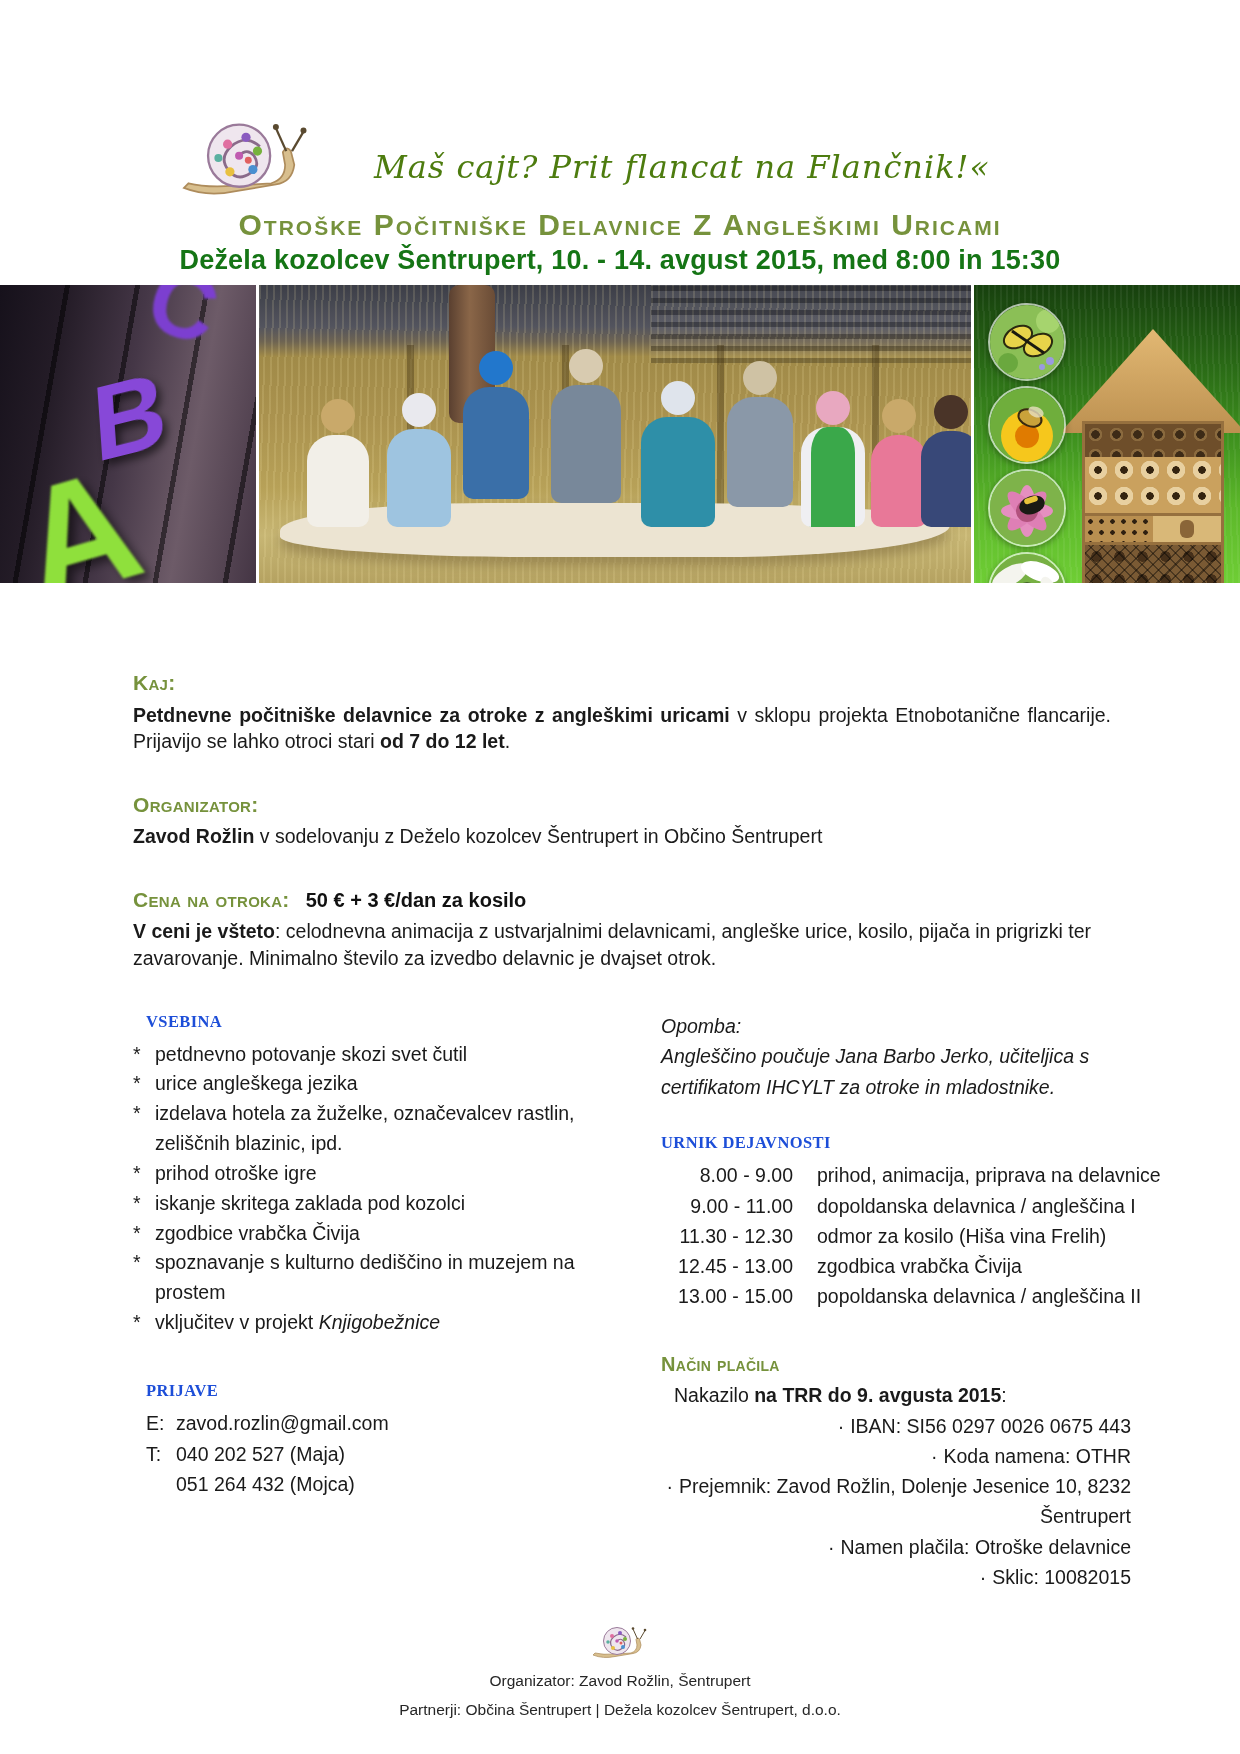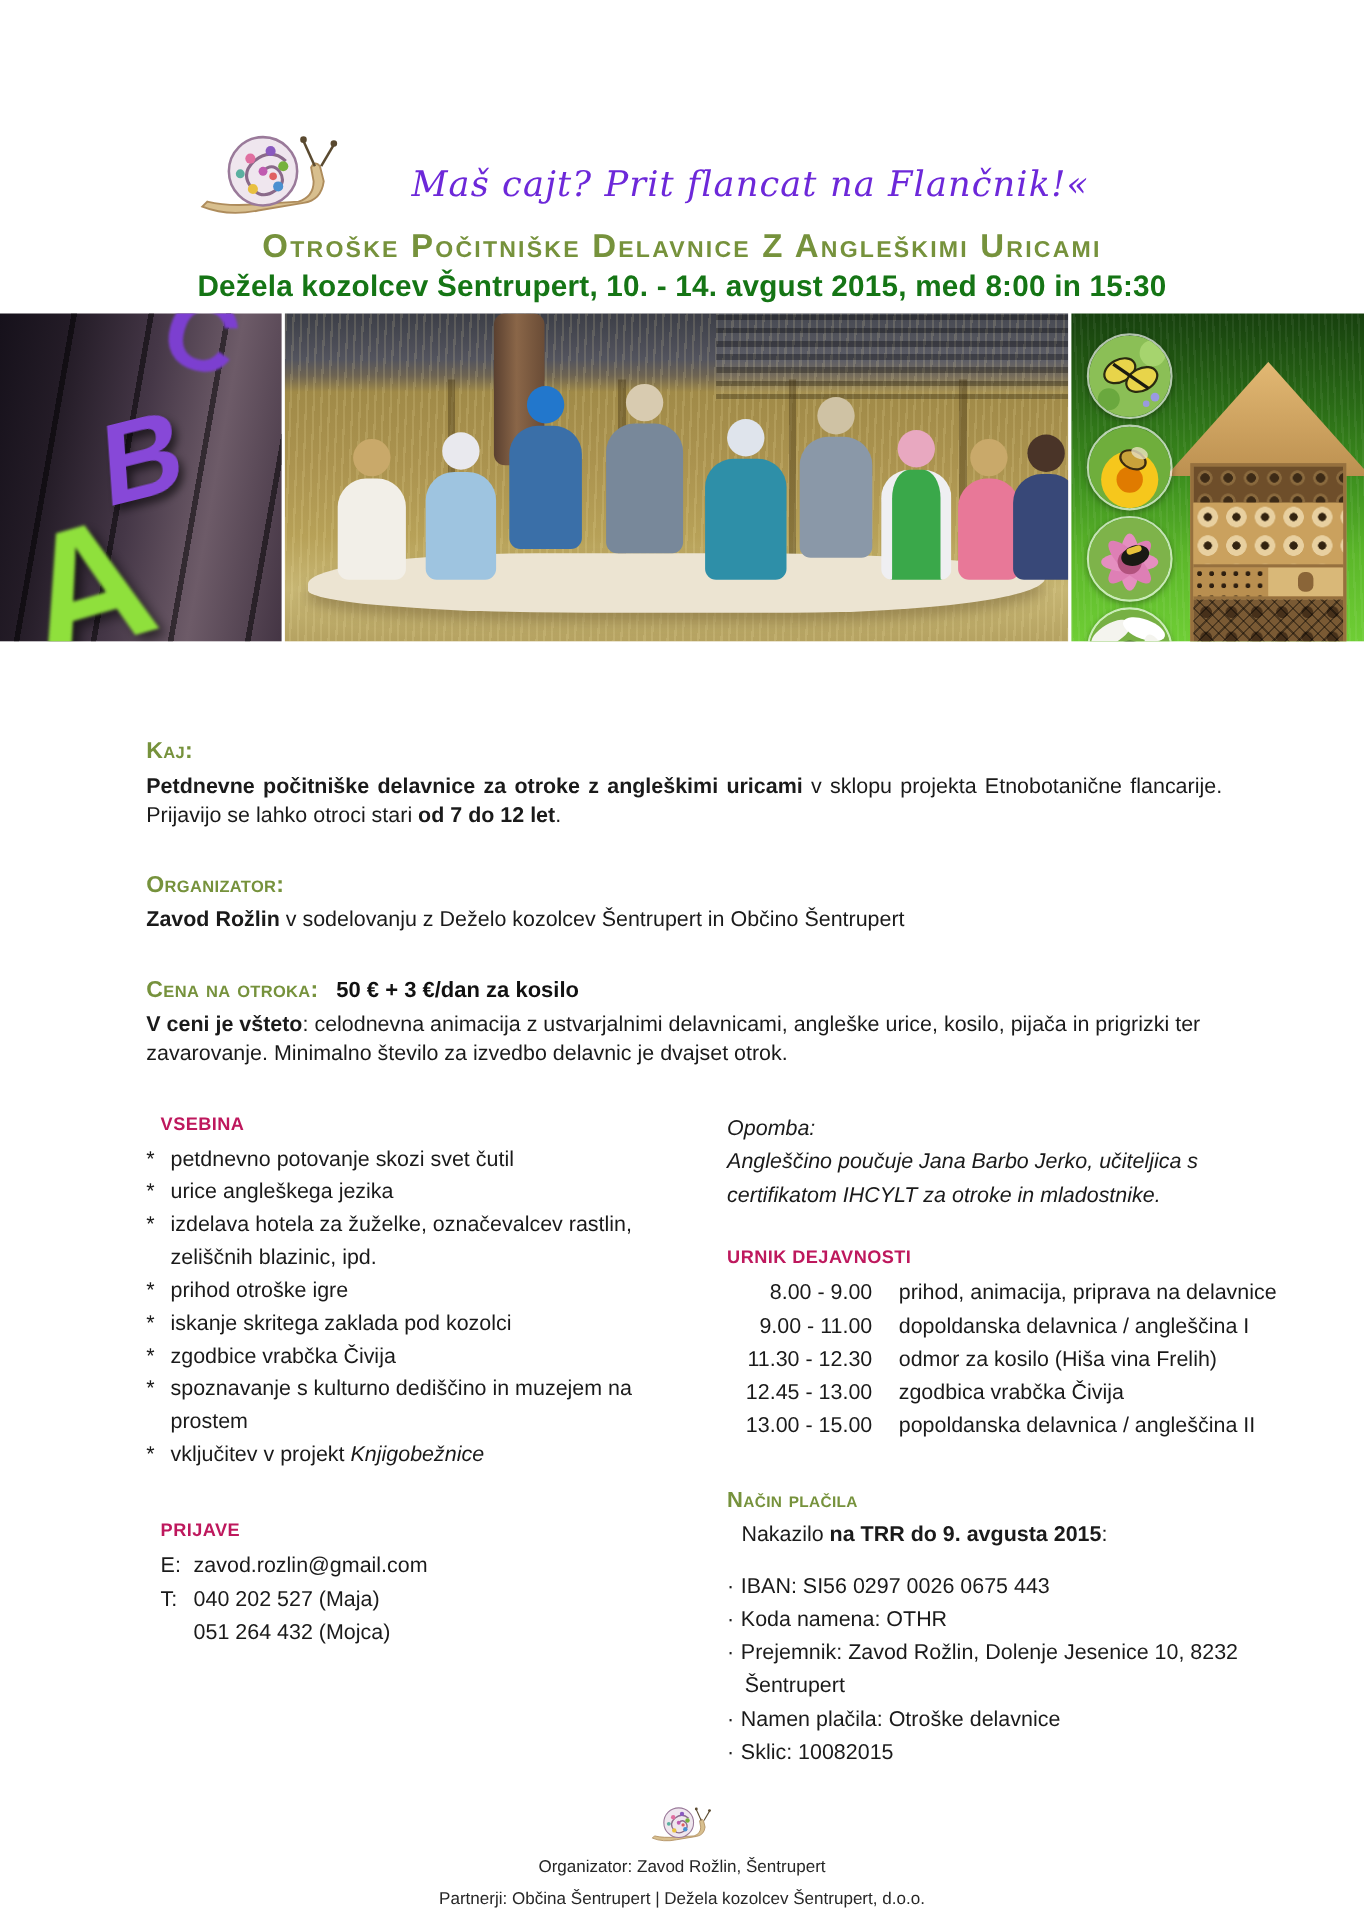--- a/index.html
+++ b/index.html
@@ -8,21 +8,21 @@
     position:relative; width:1240px; height:1754px; margin:0 auto;
     background:#ffffff; overflow:hidden;
     font-family:"Liberation Sans", sans-serif; color:#1a1a1a;
   }
 
   
   .header-row { display:flex; align-items:flex-end; margin:112px 0 0 170px; height:92px; }
   .logo-snail { width:152px; height:92px; flex:0 0 auto; }
   .tagline {
     font-family:"DejaVu Serif", serif; font-style:italic;
-    font-size:32px; color:#6d28d9; margin:0 0 18px 52px; letter-spacing:1px;
+    font-size:32px; color:#4d7c0f; margin:0 0 18px 52px; letter-spacing:1px;
   }
   .title {
     margin-top:4px; text-align:center;
     font-variant:small-caps; font-weight:700; font-size:30px;
     color:#76923C; letter-spacing:2px;
   }
   .subtitle {
     margin-top:3px; text-align:center;
     font-weight:700; font-size:27px; color:#157515; letter-spacing:.2px;
   }
@@ -111,21 +111,21 @@
     background-color:#7a5a34;
     background-image:
       repeating-linear-gradient(45deg, rgba(0,0,0,.38) 0 1.5px, rgba(0,0,0,0) 1.5px 8px),
       repeating-linear-gradient(-45deg, rgba(0,0,0,.38) 0 1.5px, rgba(0,0,0,0) 1.5px 8px),
       radial-gradient(#46301a 5px, rgba(0,0,0,0) 5.5px);
     background-size:auto, auto, 23px 23px; }
 
   
   .content { width:978px; margin:86px 0 0 133px; font-size:19.5px; line-height:1.36; }
   .h-sc { font-variant:small-caps; font-weight:700; color:#76923C; font-size:21px; letter-spacing:.3px; }
-  .h-caps { font-weight:700; color:#be185d; font-size:16.5px; letter-spacing:.4px; }
+  .h-caps { font-weight:700; color:#1d4ed8; font-size:16.5px; letter-spacing:.4px;font-family:Liberation Serif, serif; }
   .para { margin-top:4px; }
   .just { text-align:justify; }
   .sect { margin-top:36px; }
   b { font-weight:700; }
   .cena-line .cena-value { font-weight:700; color:#111; margin-left:16px; font-size:20px; }
 
   .two-col { display:flex; margin-top:40px; }
   .col-left { width:472px; flex:0 0 auto; }
   .col-right { width:506px; margin-left:56px; flex:0 0 auto; }
   .indent-sm { padding-left:13px; }
@@ -144,21 +144,21 @@
   .sched-act { margin-left:24px; }
 
   .contact { margin-top:6px; padding-left:13px; line-height:1.55; }
   .contact-row { display:flex; }
   .c-label { width:30px; flex:0 0 auto; }
   .c-label.empty { visibility:hidden; }
   .rok { margin-top:46px; padding-left:13px; max-width:380px; line-height:1.55; }
 
   .pay { line-height:1.55; }
   .pay-intro { padding-left:13px; }
-  .pay-items { margin-top:16px; }
+  .pay-items { margin-top:0;text-align:right; }
   .pay-item { padding-left:16px; text-indent:-16px; max-width:470px; }
   .pay-item .dot { margin-right:6px; }
 
   
   .footer { margin-top:30px; text-align:center; }
   .footer-snail { width:64px; height:40px; }
   .footer-line { font-size:15.5px; color:#262626; line-height:1.9; }
   .hidden-defs { position:absolute; width:0; height:0; overflow:hidden; }
 </style>
 </head>

